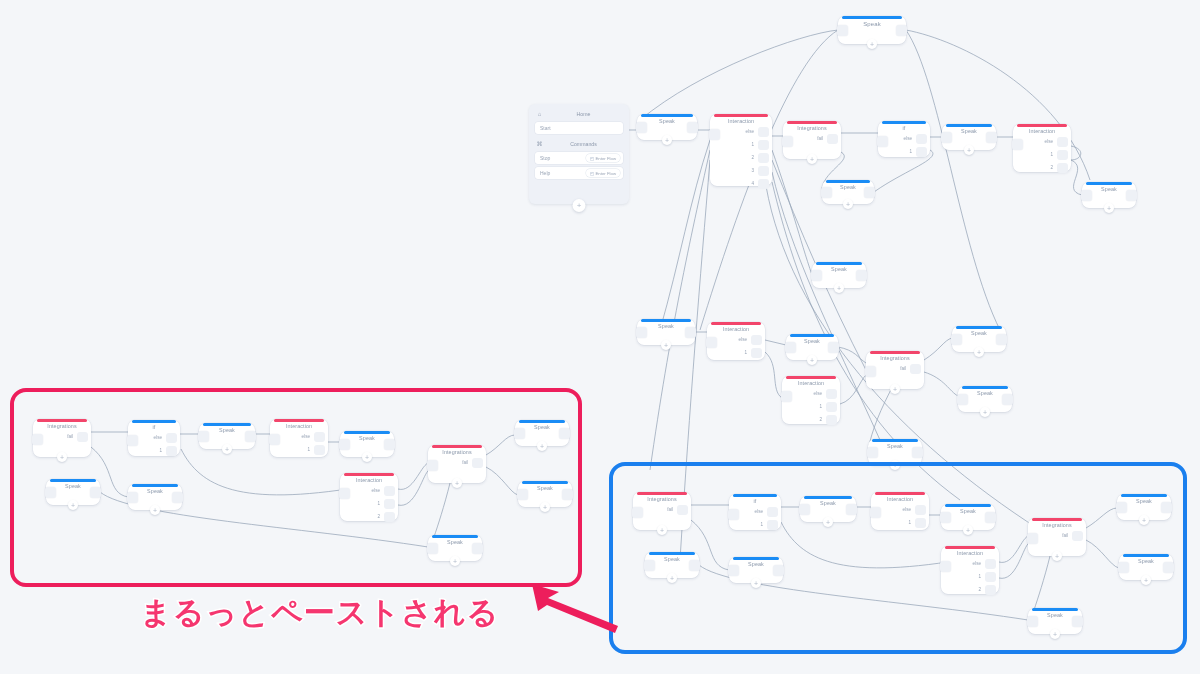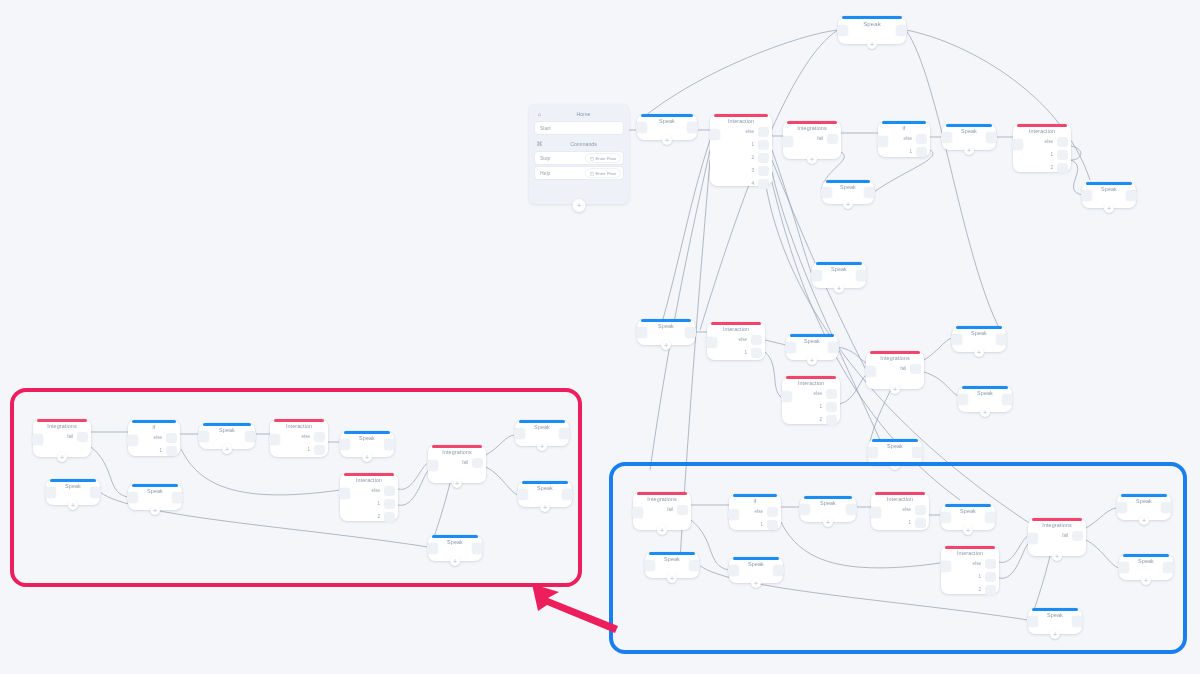--- a/index.html
+++ b/index.html
@@ -631,13 +631,14 @@
     <div class="addbtn">+</div>
   </div>
 
   <div class="selbox" id="pink-box" style="border-color: rgb(237, 30, 92);"></div>
   <div class="selbox" id="blue-box" style="border-color: rgb(26, 127, 238);"></div>
 
   <svg id="arrow" viewBox="0 0 110 60">
     <path d="M 100,48 L 30,20 L 41,14 L 14,6 L 20,33 L 29,27 L 97,55 Z" fill="#ed1e5c"></path>
   </svg>
 
+  <div id="caption" style="color: rgb(245, 54, 111);">まるっとペーストされる</div>
 </div>
 
 </body></html>

